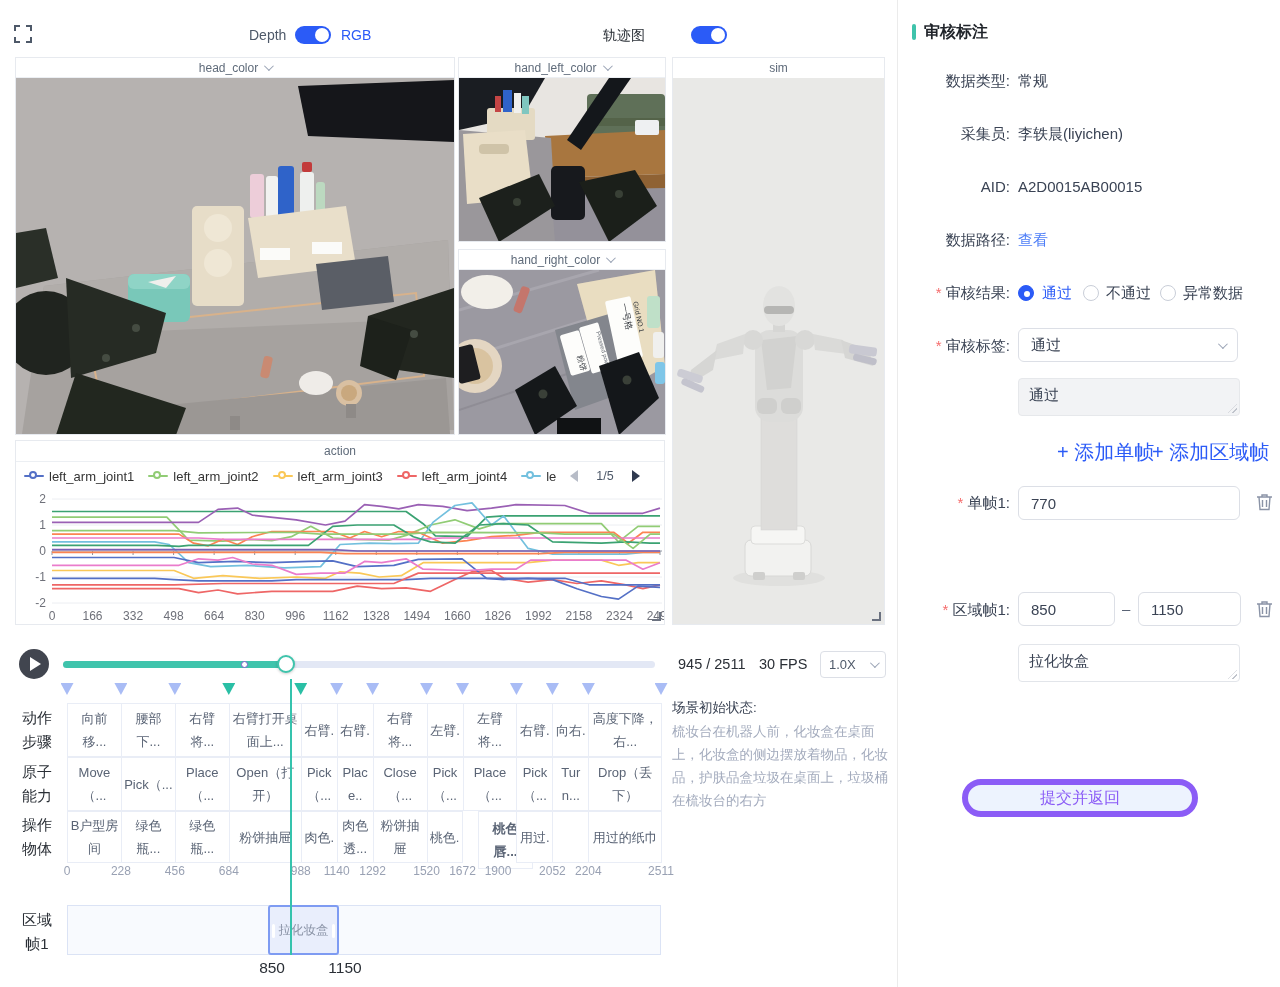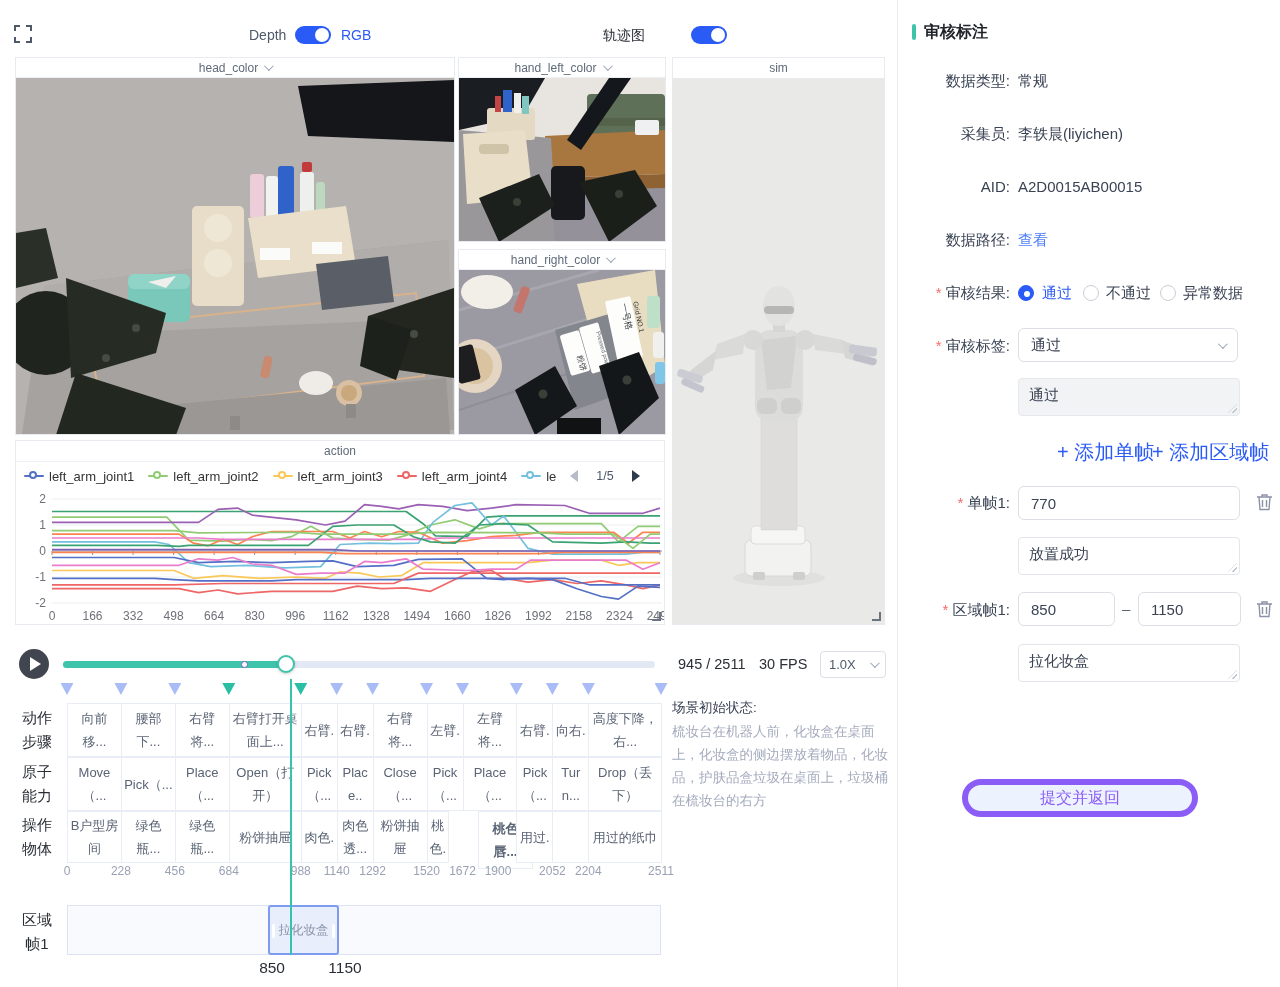--- a/index.html
+++ b/index.html
@@ -497,21 +497,21 @@
       </div>
       <div class="step-cell" style="left: 300.72px; width: 36.957px; top: 811px; height: 52px;">
         <span class="clamp">肉色.</span>
       </div>
       <div class="step-cell" style="left: 336.677px; width: 36.957px; top: 811px; height: 52px;">
         <span class="clamp">肉色透...</span>
       </div>
       <div class="step-cell" style="left: 372.634px; width: 54.9355px; top: 811px; height: 52px;">
         <span class="clamp">粉饼抽屉</span>
       </div>
-      <div class="step-cell" style="left: 426.57px; width: 22px; top: 811px; height: 52px;">
+      <div class="step-cell" style="left: 426.57px; width: 36px; top: 811px; height: 52px;">
         <span class="clamp">桃色.</span>
       </div>
       <div class="step-cell" style="left: 478px; width: 54.9355px; top: 811px; height: 58px; font-weight: bold;">
         <span class="clamp">桃色唇...</span>
       </div>
       <div class="step-cell" style="left: 516.462px; width: 36.957px; top: 811px; height: 52px;">
         <span class="clamp">用过.</span>
       </div>
       <div class="step-cell" style="left: 552.419px; width: 36.957px; top: 811px; height: 52px;">
         <span class="clamp"></span>
@@ -585,21 +585,20 @@
   <span class="add-link" style="left:1057px;top:439px;">+ 添加单帧</span>
   <span class="add-link" style="left:1152px;top:439px;">+ 添加区域帧</span>
 
   <span class="rp-label req" style="left:900px;top:494px;">单帧1:</span>
   <div class="inp" style="left:1018px;top:486px;width:222px;">
       <span>770</span>
     </div>
   <svg class="trash" style="top:493px;" viewBox="0 0 17 18">
     <path d="M1 4h15 M6 4V2h5v2 M3 4l1 12.5h9L14 4 M6.5 7v7 M10.5 7v7" fill="none" stroke="#8a93a6" stroke-width="1.4"></path>
   </svg>
-  <div class="ta" style="top:537px;"><span>放置成功</span><span class="grip"></span></div>
 
   <span class="rp-label req" style="left:900px;top:601px;">区域帧1:</span>
   <div class="inp" style="left:1018px;top:592px;width:97px;">
       <span>850</span>
     </div>
   <span class="dash" style="left:1122px;top:600px;">–</span>
   <div class="inp" style="left:1138px;top:592px;width:103px;">
       <span>1150</span>
     </div>
   <svg class="trash" style="top:600px;" viewBox="0 0 17 18">

